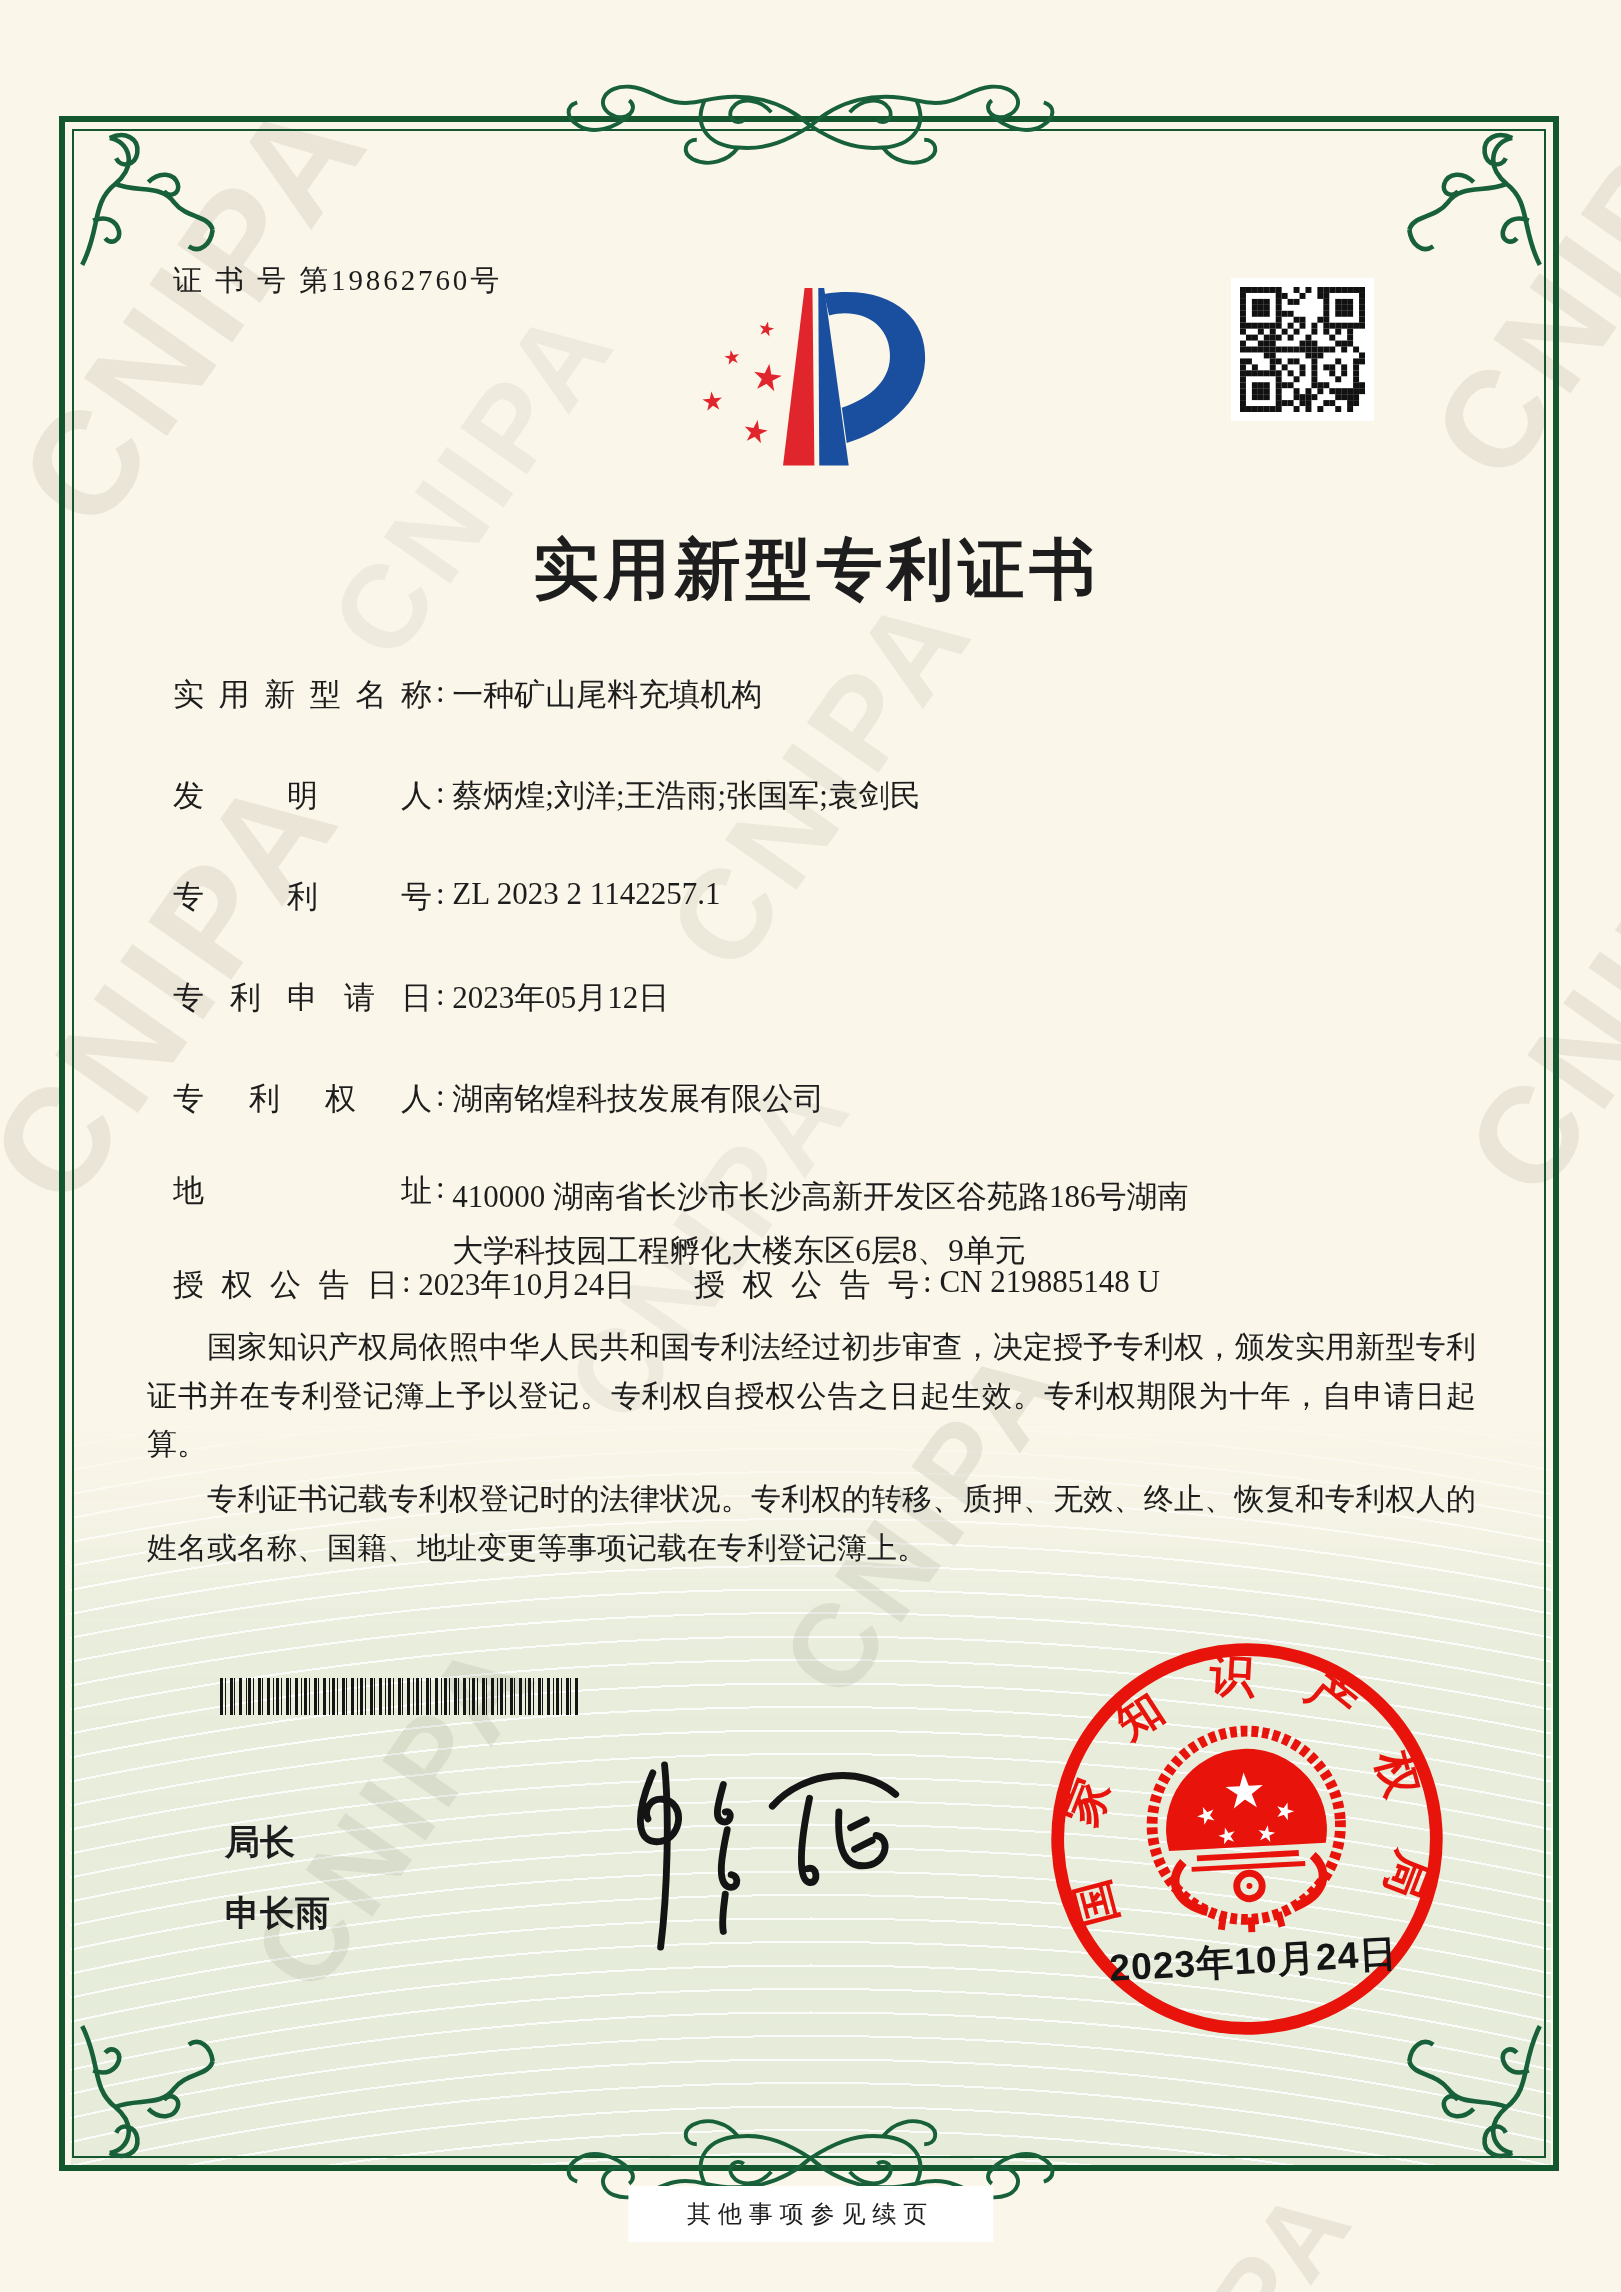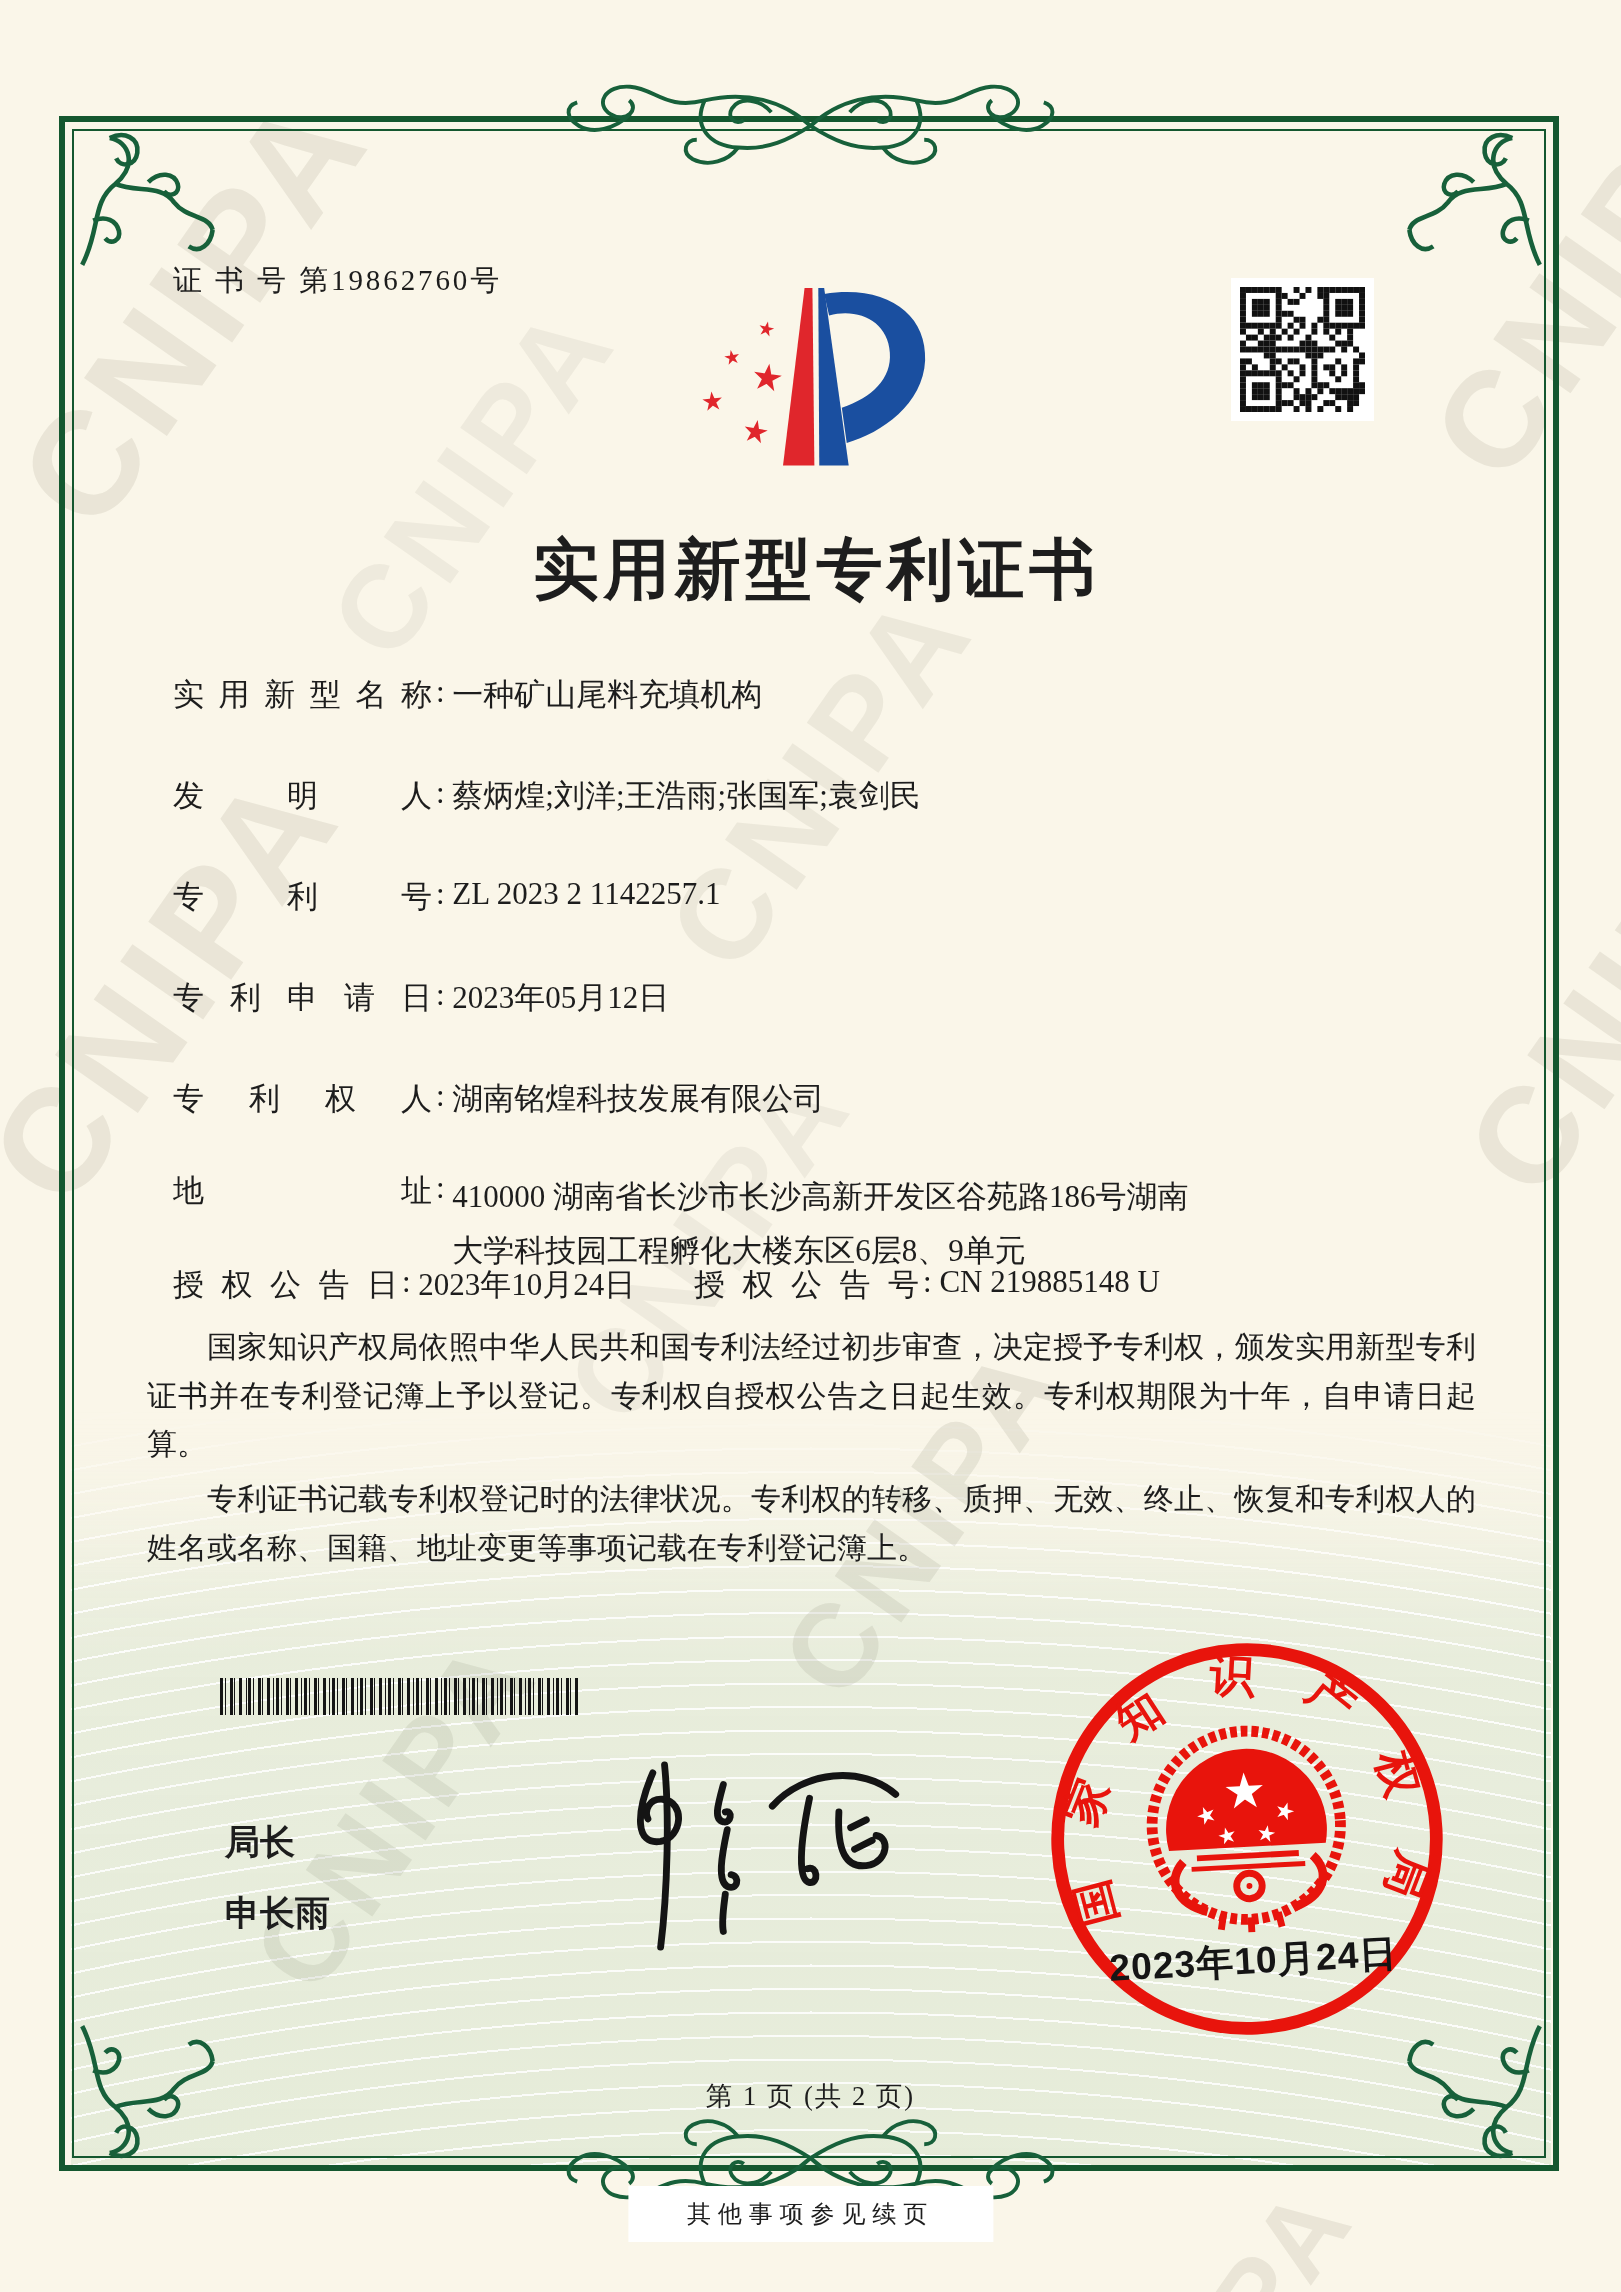--- a/index.html
+++ b/index.html
@@ -467,18 +467,17 @@
         <circle cx="0" cy="62" r="13" stroke-width="7"></circle>
         <circle cx="0" cy="62" r="3" fill="#e8140c" stroke="none"></circle>
         <path d="M-66,34 C-84,52 -76,76 -44,86" stroke-width="9"></path>
         <path d="M66,34 C84,52 76,76 44,86" stroke-width="9"></path>
         <path d="M-28,90 L-31,105 M0,94 L0,109 M28,90 L31,105" stroke-width="7"></path>
       </g>
     </g>
     <text x="210" y="347" text-anchor="middle" font-family="'Liberation Sans','DejaVu Sans',sans-serif" font-size="38" font-weight="600" fill="#151515" letter-spacing="1">2023年10月24日</text>
   </svg>
 
-  <div class="pagenum">第 1 页 (共 2 页)</div>
 
   <div class="strip">其他事项参见续页</div>
 
 </div>
 
 
 </body></html>

